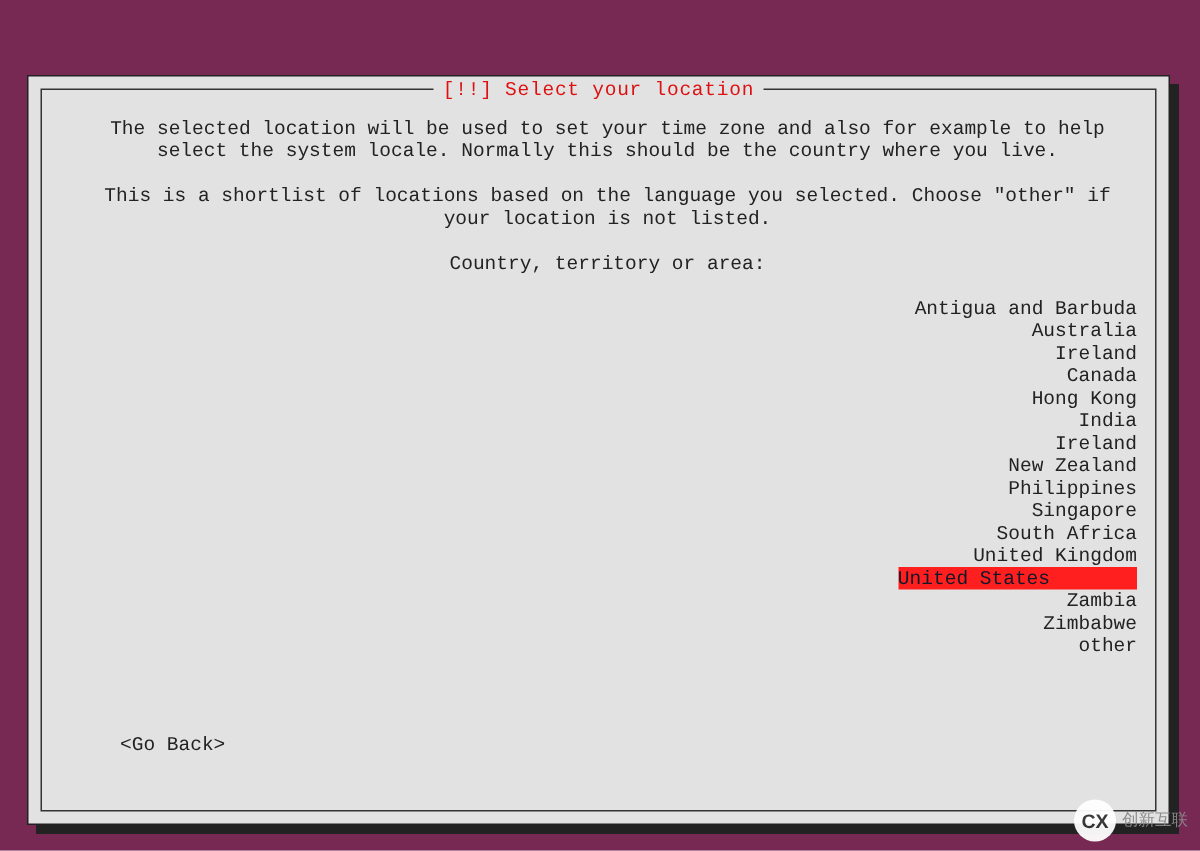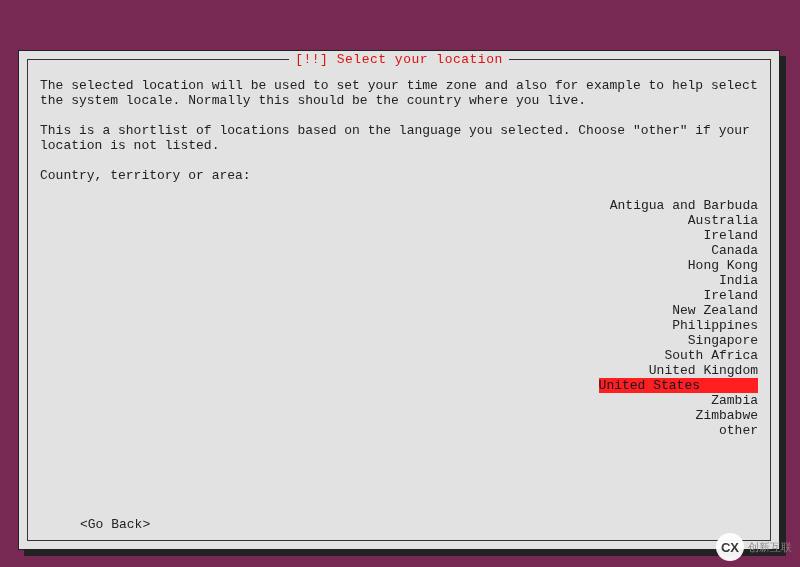--- a/index.html
+++ b/index.html
@@ -30,59 +30,60 @@
       height: 500px;
       background: #222;
     }
     .dialog-inner {
       position: absolute;
       left: 8px;
       top: 8px;
       right: 8px;
       bottom: 8px;
       border: 1px solid #333;
+      padding-left: 12px;
     }
     .title-wrap {
       position: absolute;
       top: -8px;
       left: 0;
       right: 0;
       text-align: center;
     }
     .title {
       display: inline-block;
       background: #e2e2e2;
       color: #d11;
       padding: 0 6px;
       font-weight: normal;
       letter-spacing: 0.5px;
     }
     .body {
       padding: 18px 12px 0 12px;
       color: #222;
     }
-    .para { margin-bottom: 15px; white-space: pre-wrap; }
+    .para { margin-bottom: 15px; white-space: pre-wrap; text-align: center; }
     .list {
       margin-left: 276px;
       margin-top: 4px;
       text-align: right;
     }
     .list-item {
       height: 15px;
       cursor: pointer;
     }
     .list-item.selected {
       display: inline-block;
       background: #ff1f1f;
       color: #0f172a;
       padding-right: 58px;
     }
     .go-back {
       position: absolute;
-      bottom: 8px;
+      bottom: 36px;
       left: 52px;
       color: #222;
     }
     .watermark {
       position: absolute;
       right: 8px;
       bottom: 6px;
       color: #fff;
       font-family: sans-serif;
       font-size: 11px;

